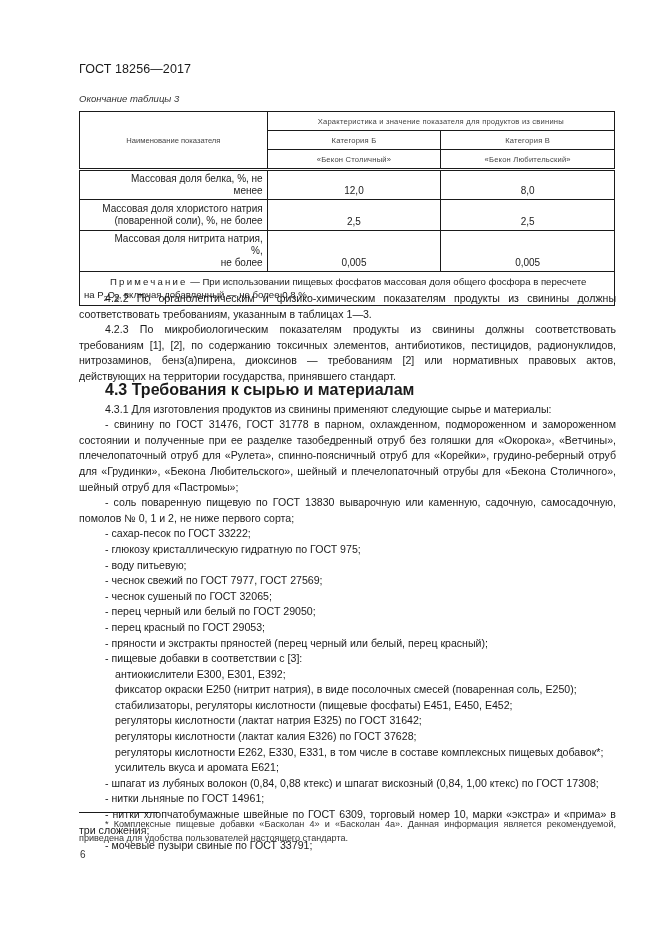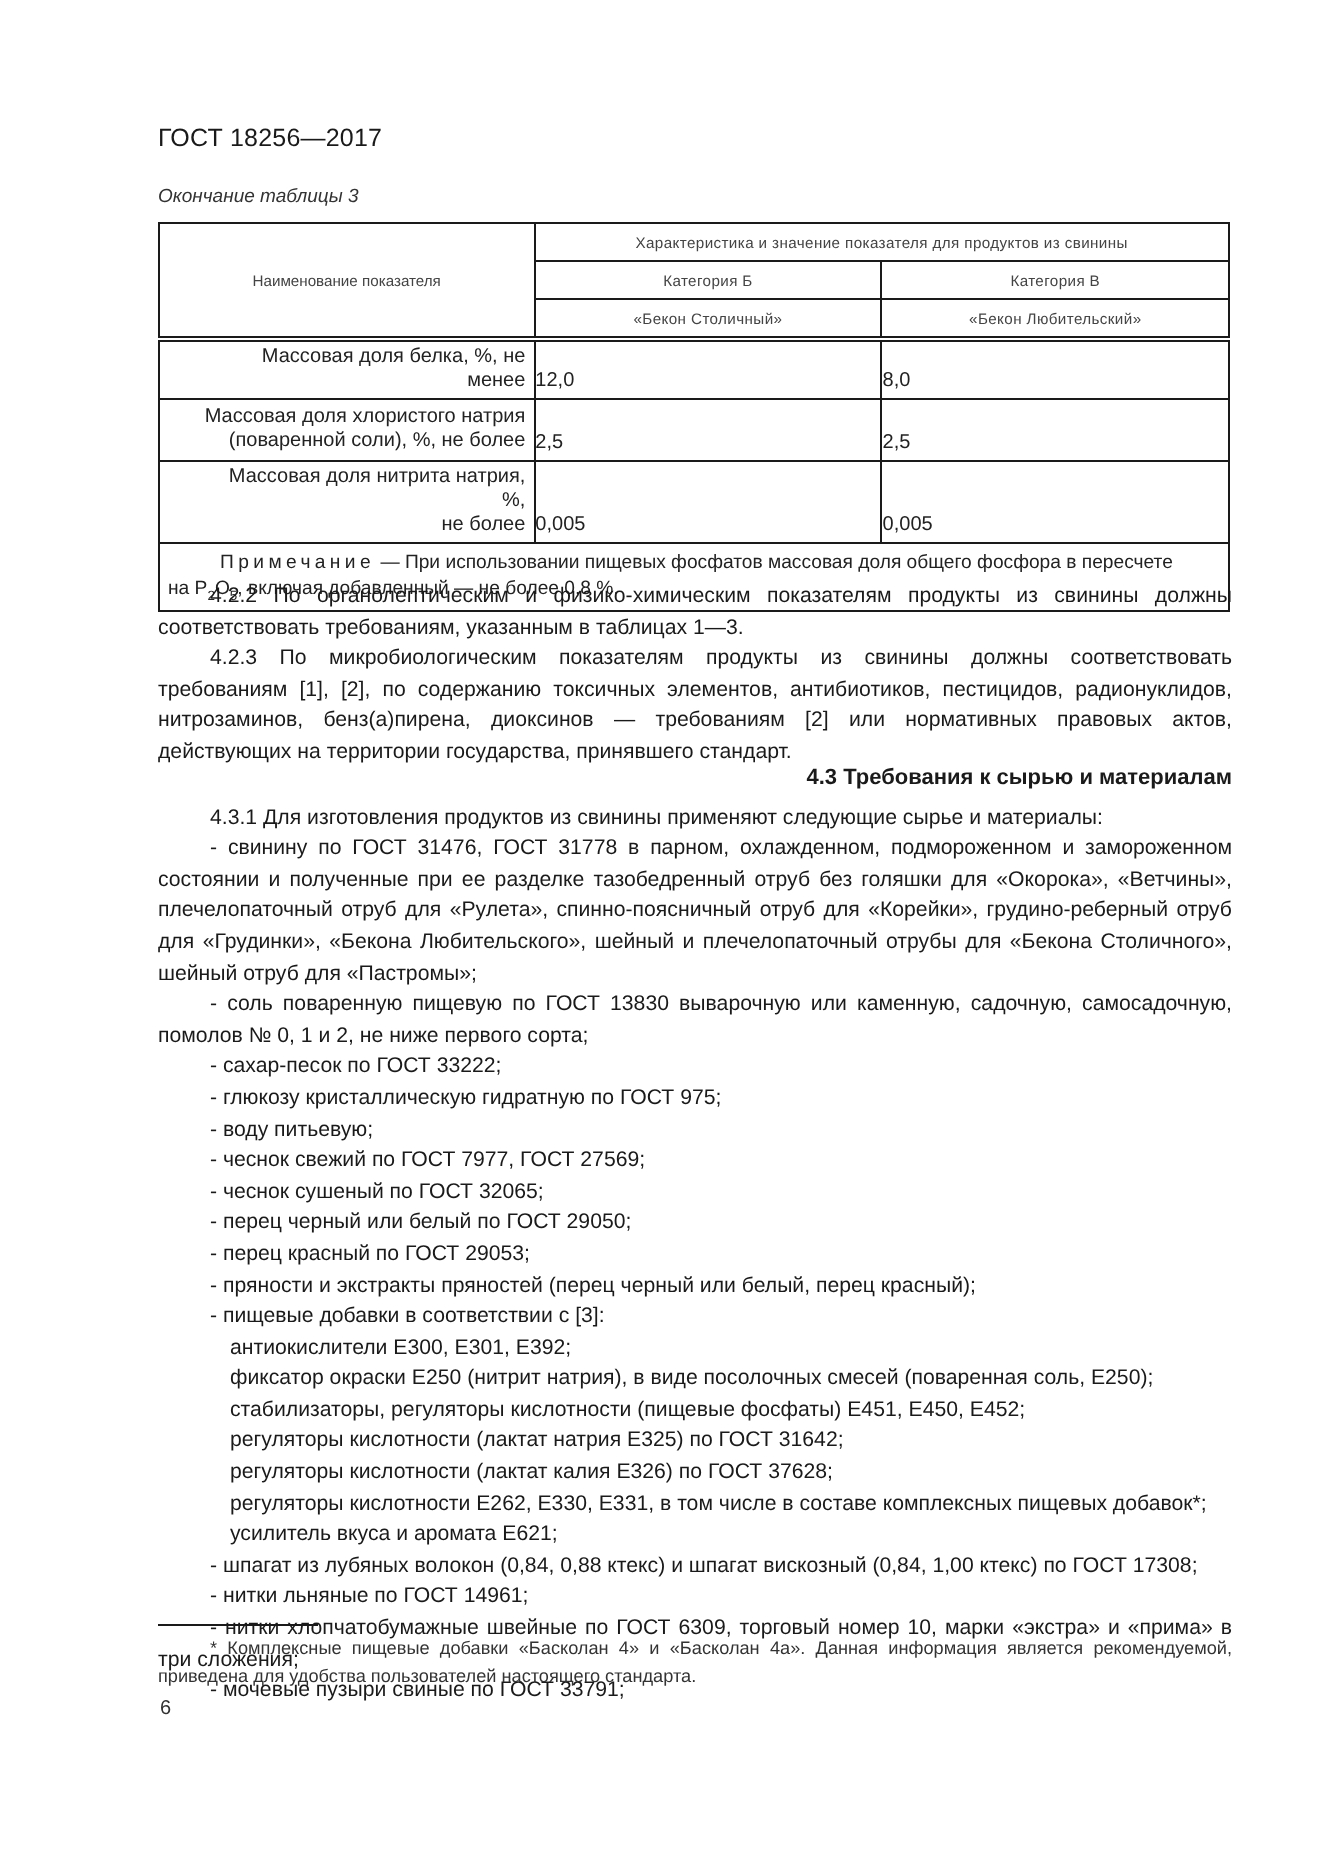--- a/index.html
+++ b/index.html
@@ -21,31 +21,31 @@
       font-size: 10px; color: #222;
     }
     table.data-table td, table.data-table th {
       border: 1px solid #1a1a1a; padding: 0; font-weight: normal;
     }
     .hdr { font-size: 7.6px; color: #444; text-align: center; height: 18px; letter-spacing: 0.2px; }
     .hdr-name { font-size: 7.6px; color: #444; text-align: center; }
     .dbl-top td { border-top: 3px double #1a1a1a !important; }
     .name-cell { text-align: right; padding: 2px 4px 2px 4px !important; line-height: 12px; }
     .name-cell .ind { padding-left: 16px; }
-    .val-cell { text-align: left; vertical-align: bottom; padding-bottom: 3px !important; }
+    .val-cell { text-align: center; vertical-align: bottom; padding-bottom: 3px !important; }
     .note-cell { padding: 3px 4px 4px 4px !important; line-height: 13px; font-size: 9.6px; }
     .spaced { letter-spacing: 2.2px; }
     .body-text {
       position: absolute; left: 79px; width: 537px;
       font-size: 10.6px; line-height: 15.6px; color: #1a1a1a;
     }
     .p { text-align: justify; text-align-last: left; margin: 0; }
     .ind1 { text-indent: 26px; }
     .sub { padding-left: 36px; }
-    .section-heading { font-weight: bold; padding-left: 26px; font-size: 11px; text-align: right; }
+    .section-heading { font-weight: bold; padding-left: 26px; font-size: 16px; }
     .footnote-sep {
       position: absolute; left: 79px; top: 812px; width: 80px; height: 0;
       border-top: 1px solid #1a1a1a;
     }
     .footnote {
       position: absolute; left: 79px; top: 817px; width: 537px;
       font-size: 9.1px; line-height: 14px; color: #333;
     }
     .page-number {
       position: absolute; left: 80px; top: 849px; font-size: 10px; color: #333;

